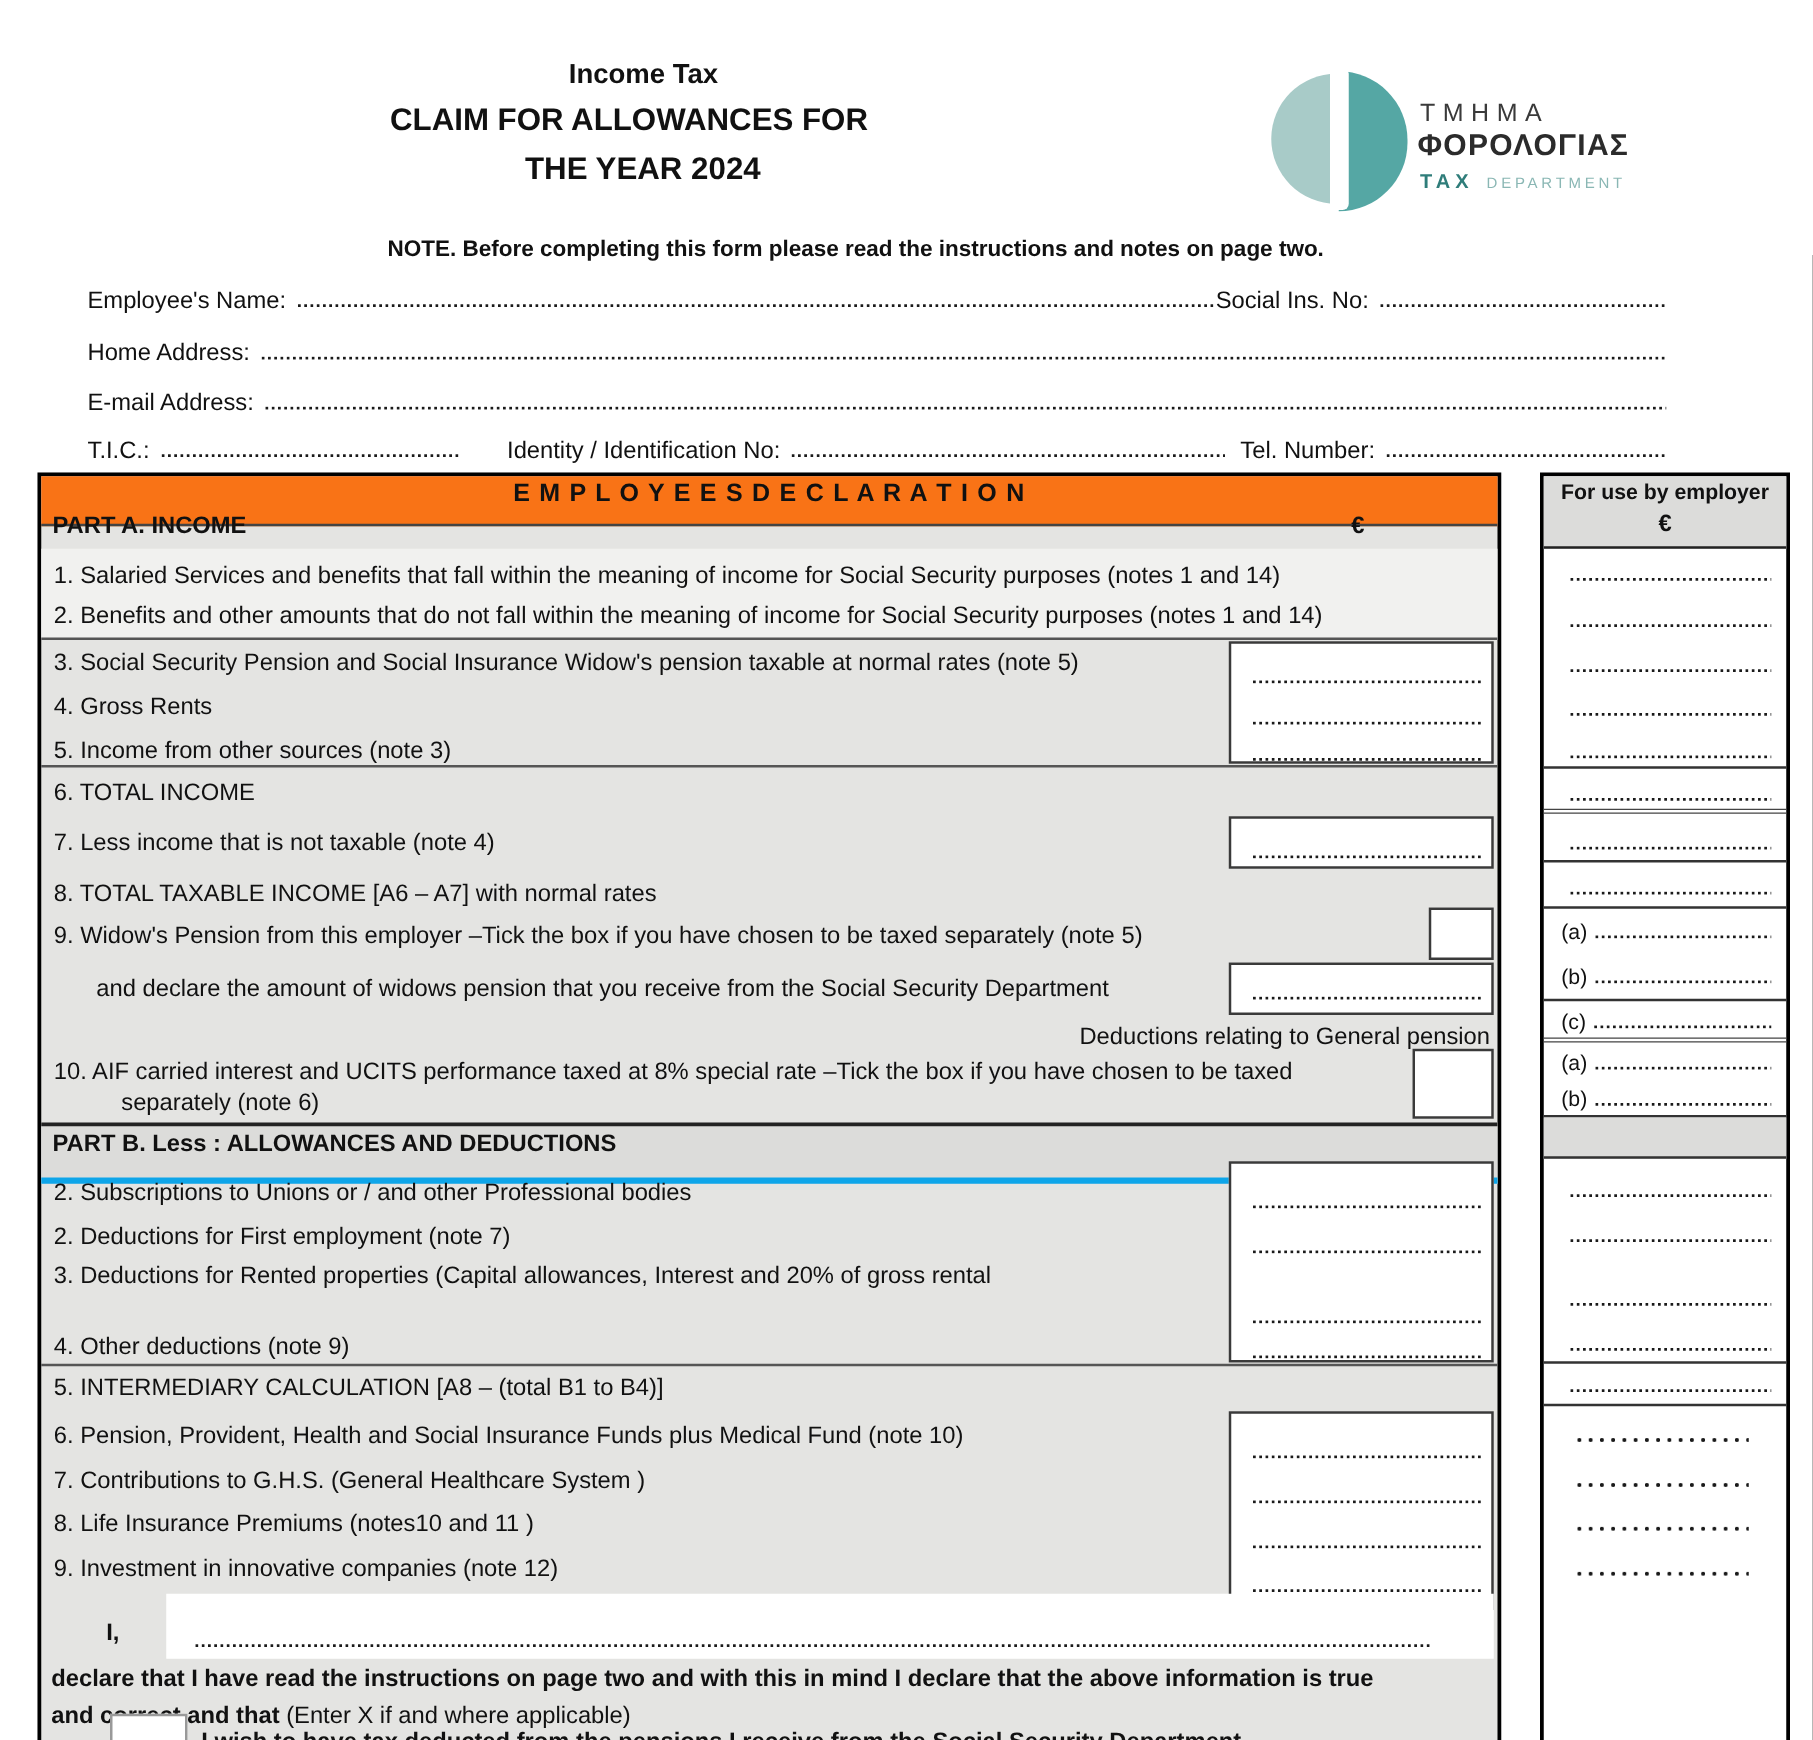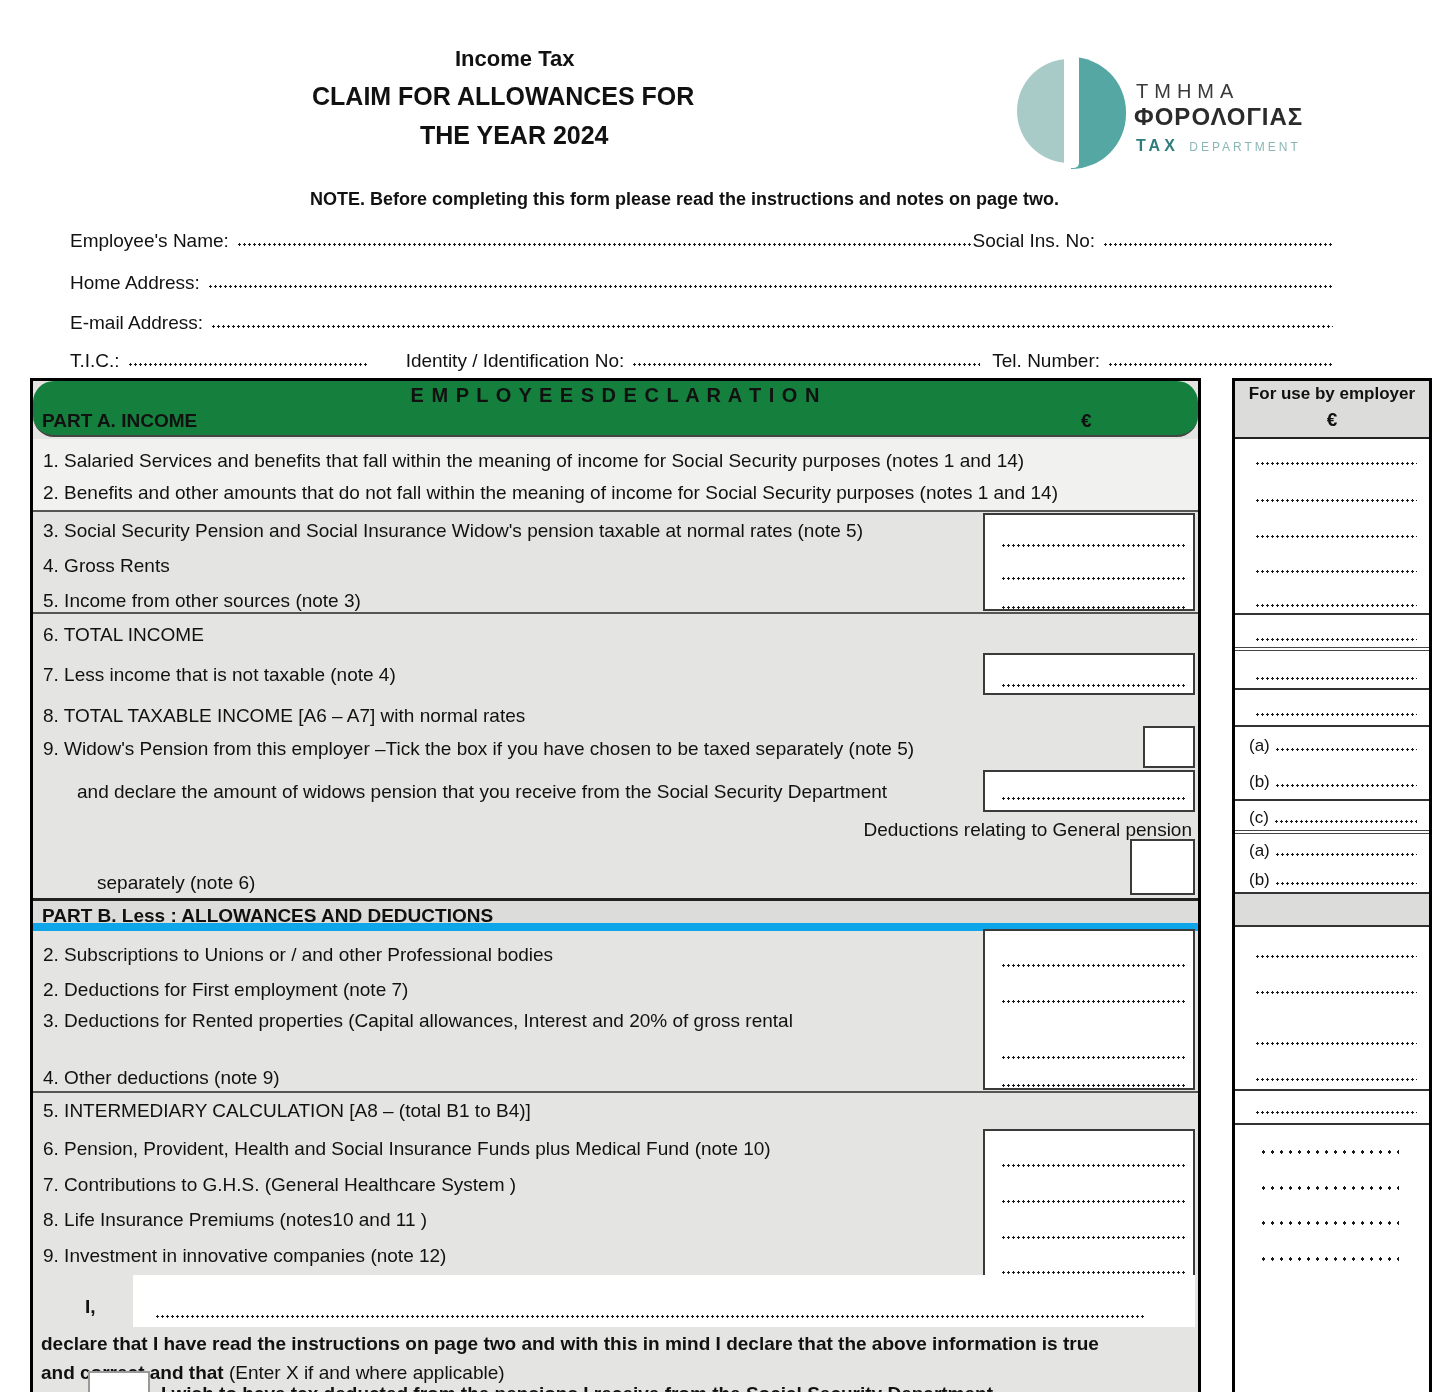--- a/index.html
+++ b/index.html
@@ -96,21 +96,21 @@
     <span class="lbl">T.I.C.:</span>
     <div class="dotfill" style="width:240px; margin-left:8px;"></div>
     <span class="lbl" style="margin-left:38px;">Identity / Identification No:</span>
     <div class="dotfill" style="flex:1; margin-left:8px;"></div>
     <span class="lbl" style="margin-left:12px;">Tel. Number:</span>
     <div class="dotfill" style="width:225px; margin-left:8px;"></div>
   </div>
 
   <div class="panel" style="left:30px; top:378px; width:1171px; height:1020px;">
 
-    <div class="abs" style="left:0; right:0; top:0; height:56px; background:#15803d; border-bottom:2px solid #444;border-radius:21px;">
+    <div class="abs" style="left:0; right:0; top:0; height:40px; background:#f97316; border-bottom:2px solid #444;">
       <div class="lbl b" style="position:absolute; left:0; right:0; top:3px; text-align:center; font-size:20px; letter-spacing:1px;">E M P L O Y E E S   D E C L A R A T I O N</div>
       <div class="lbl b" style="position:absolute; left:9px; top:29px;">PART A. INCOME</div>
       <div class="lbl b" style="position:absolute; left:1048px; top:29px;">€</div>
     </div>
 
     <div class="abs" style="left:0; right:0; top:58px; height:73px; background:#f1f1ef; border-bottom:2px solid #555;"></div>
     <div class="lbl abs" style="left:10px; top:69px;">1. Salaried Services and benefits that fall within the meaning of income for Social Security purposes (notes 1 and 14)</div>
     <div class="lbl abs" style="left:10px; top:101px;">2. Benefits and other amounts that do not fall within the meaning of income for Social Security purposes (notes 1 and 14)</div>
 
     <div class="lbl abs" style="left:10px; top:139px;">3. Social Security Pension and Social Insurance Widow's pension taxable at normal rates (note 5)</div>
@@ -133,24 +133,25 @@
     <div class="lbl abs" style="left:10px; top:324px;">8. TOTAL TAXABLE INCOME [A6 – A7] with normal rates</div>
 
     <div class="lbl abs" style="left:10px; top:357px;">9. Widow's  Pension from this employer –Tick the box if you have chosen to be taxed separately (note 5)</div>
     <div class="whitebox" style="left:1110px; top:345px; width:52px; height:42px;"></div>
     <div class="lbl abs" style="left:44px; top:400px;">and declare the amount of widows pension that you receive from the Social Security Department</div>
     <div class="whitebox" style="left:950px; top:389px; width:212px; height:42px;">
       <div class="dots" style="left:16px; right:8px; top:24px;"></div>
     </div>
     <div class="lbl abs" style="right:6px; top:438px;">Deductions relating to General pension</div>
 
+    <div class="lbl abs" style="left:10px; top:466px;">10.  AIF carried interest and UCITS performance taxed at 8% special rate   –Tick the box if you have chosen to be taxed</div>
     <div class="lbl abs" style="left:64px; top:491px;">separately (note 6)</div>
     <div class="whitebox" style="left:1097px; top:458px; width:65px; height:56px;"></div>
 
-    <div class="abs" style="left:0; right:0; top:517px; height:33px; background:#dcdcda; border-top:3px solid #222; border-bottom:8px solid #0ea5e9;">
+    <div class="abs" style="left:0; right:0; top:517px; height:49px; background:#dcdcda; border-top:3px solid #222; border-bottom:5px solid #0ea5e9;">
       <div class="lbl b" style="position:absolute; left:9px; top:4px;">PART B. Less  : ALLOWANCES AND DEDUCTIONS</div>
     </div>
 
     <div class="lbl abs" style="left:10px; top:563px;">2. Subscriptions  to Unions or / and other Professional bodies</div>
     <div class="lbl abs" style="left:10px; top:598px;">2. Deductions for First employment (note 7)</div>
     <div class="lbl abs" style="left:10px; top:629px;">3.   Deductions for Rented properties (Capital allowances, Interest and 20% of gross rental</div>
     <div class="lbl abs" style="left:10px; top:686px;">4. Other deductions (note 9)</div>
     <div class="whitebox" style="left:950px; top:548px; width:212px; height:161px;">
       <div class="dots" style="left:16px; right:8px; top:32px;"></div>
       <div class="dots" style="left:16px; right:8px; top:68px;"></div>

